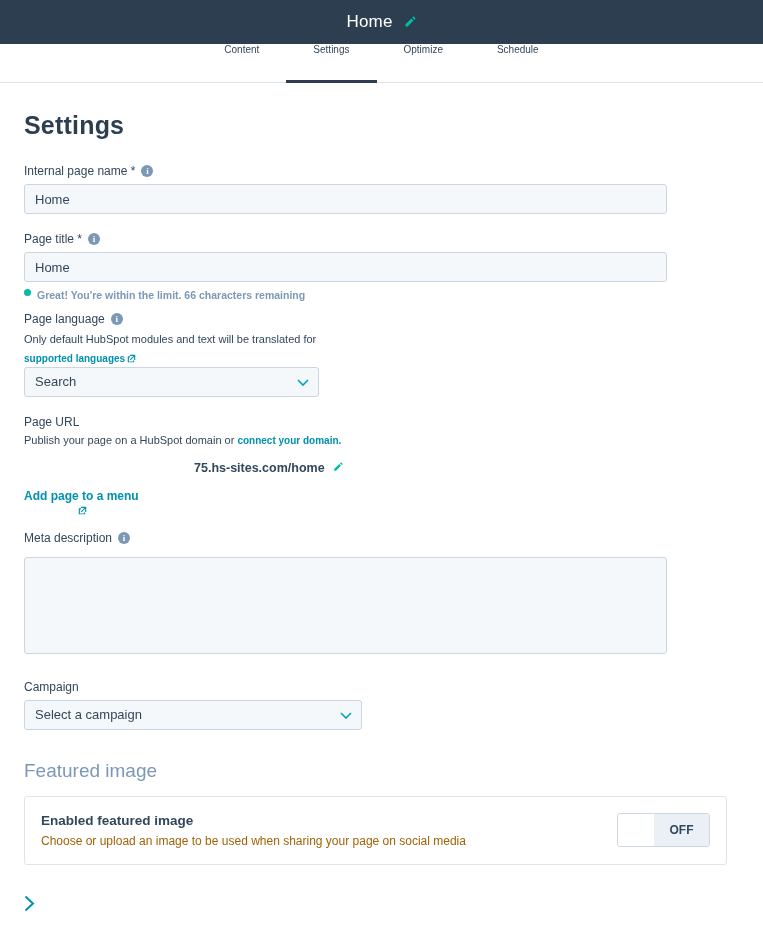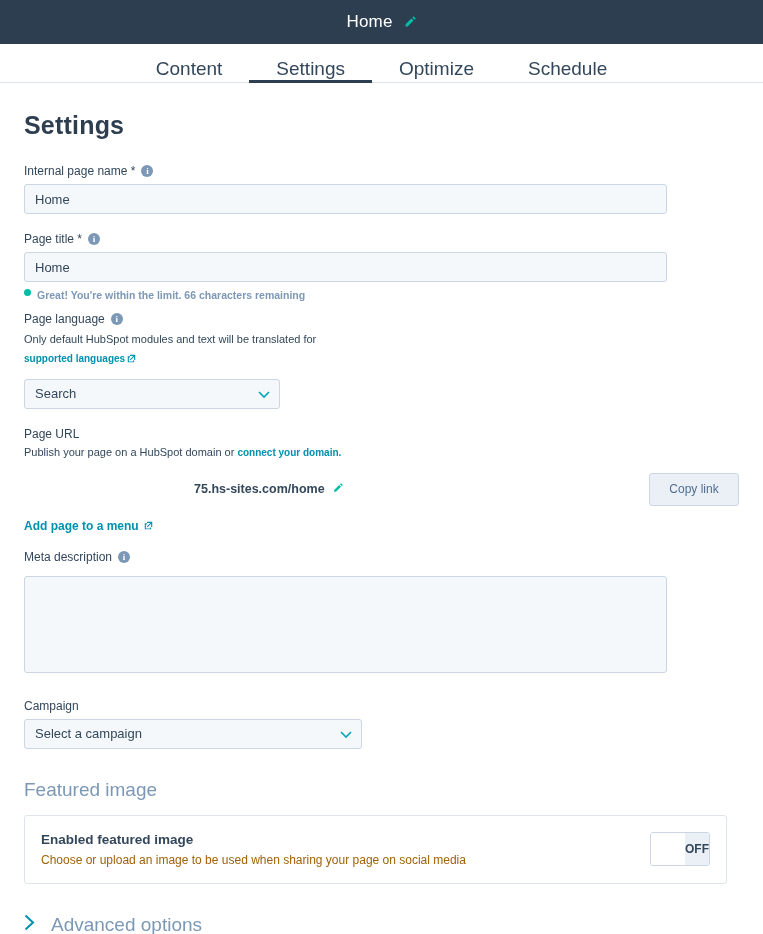--- a/index.html
+++ b/index.html
@@ -35,22 +35,22 @@
     border-bottom: 1px solid #dfe3eb;
     display: flex;
     align-items: stretch;
     justify-content: center;
     gap: 0px;
     background: #fff;
   }
   .tab {
     padding: 0 27px;
     display: flex;
-    align-items: flex-end;
-    font-size: 19px;
+    align-items: flex-start;
+    font-size: 10px;
     color: #33475b;
     cursor: pointer;
     border-bottom: 3px solid transparent;
     margin-bottom: -1px;
   }
   .tab.active {
     color: #33475b;
     border-bottom-color: #2d3e50;
     font-weight: 400;
   }
@@ -128,23 +128,23 @@
     text-decoration: none;
     font-size: 10px;
     font-weight: bold;
   }
   a.link.inline { font-weight: bold; }
   .ext-icon { display: inline-block; vertical-align: -1px; margin-left: 2px; }
 
   
   .select {
     position: relative;
-    width: 256px;
+    width: 295px;
     height: 30px;
-    margin-top: 13px;
+    margin-top: 1px;
     background: #f5f8fa;
     border: 1px solid #cbd6e2;
     border-radius: 3px;
     display: flex;
     align-items: center;
     padding: 0 10px;
     font-size: 13px;
     color: #33475b;
     cursor: pointer;
   }
@@ -193,20 +193,21 @@
   }
   .add-menu-link {
     display: inline-flex;
     align-items: center;
     gap: 3px;
     margin-top: 13px;
     font-size: 12px;
     font-weight: bold;
     color: #0091ae;
     text-decoration: none;
+    flex-direction: column;
   }
 
   textarea.meta {
     width: 643px;
     height: 97px;
     background: #f5f8fa;
     border: 1px solid #cbd6e2;
     border-radius: 3px;
     margin-top: 6px;
     padding: 8px 10px;
@@ -237,21 +238,21 @@
     font-size: 13.5px;
     font-weight: bold;
     color: #33475b;
     margin-bottom: 6px;
   }
   .card-sub {
     font-size: 12px;
     color: #a16207;
   }
   .toggle {
-    width: 60px;
+    width: 93px;
     height: 34px;
     border: 1px solid #cbd6e2;
     border-radius: 3px;
     display: flex;
     overflow: hidden;
     cursor: pointer;
   }
   .toggle .knob {
     width: 36px;
     background: #ffffff;
@@ -357,21 +358,20 @@
     <p class="muted-note"><span>Publish your page on a HubSpot domain or </span><a class="link inline" href="#">connect your domain.</a></p>
     <div class="url-row">
       <div class="url-center">
         <span>75.hs-sites.com/home</span>
         <span>
           <svg width="12" height="12" viewBox="0 0 16 16">
               <path d="M12.1 1.5l2.4 2.4-1.5 1.5-2.4-2.4 1.5-1.5zM9.6 4l2.4 2.4L5.3 13H2.9v-2.4L9.6 4z" fill="#00bda5"></path>
             </svg>
         </span>
       </div>
-      <button class="btn-secondary">Copy link</button>
     </div>
     <a class="add-menu-link" href="#">
         <span>Add page to a menu</span>
         <svg class="ext-icon" width="9" height="9" viewBox="0 0 12 12" aria-hidden="true">
           <path d="M4 1h7v7h-1.5V3.5L4.8 8.2 3.8 7.2 8.5 2.5H4V1z" fill="#0091ae"></path>
           <path d="M1 3h3v1.5H2.5v5.5H8V8.5h1.5V11H1V3z" fill="#0091ae"></path>
         </svg>
       </a>
   </div>
 
@@ -406,16 +406,15 @@
       <div class="state">OFF</div>
     </div>
   </div>
 
   <div class="advanced">
     <span class="chev">
       <svg width="11" height="17" viewBox="0 0 11 17">
           <path d="M1.5 1.5L9 8.5L1.5 15.5" stroke="#0091ae" stroke-width="2" fill="none"></path>
         </svg>
     </span>
-    <span class="advanced-label">Advanced options</span>
   </div>
 
 </div>
 
 </body></html>

